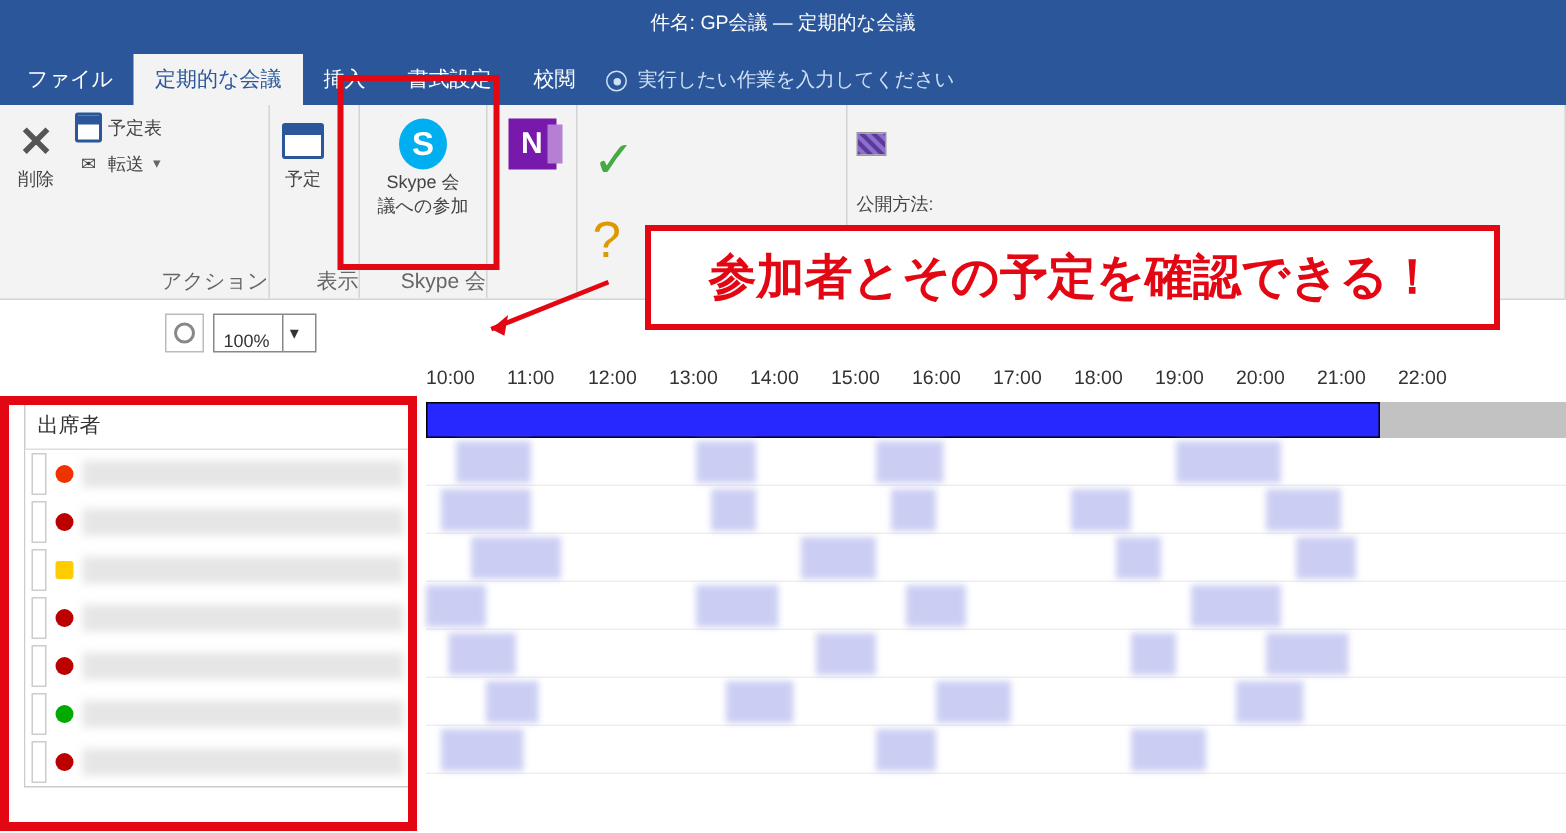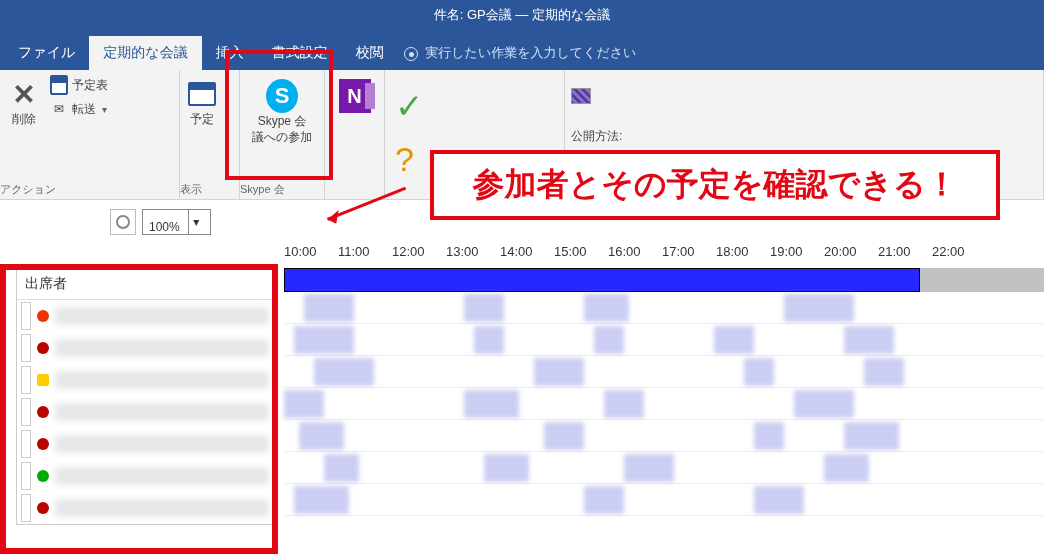--- a/index.html
+++ b/index.html
@@ -7,21 +7,21 @@
   .title-bar { background: #2b579a; height: 30px; color: #fff; display: flex; align-items: center; justify-content: center; font-size: 13px; position: relative; }
   .title-text { position: absolute; left: 50%; transform: translateX(-50%); }
   .tab-bar { background: #2b579a; height: 40px; display: flex; align-items: flex-end; padding-left: 4px; }
   .tab { padding: 8px 14px; color: #fff; cursor: pointer; font-size: 14px; }
   .tab.active { background: #f3f3f3; color: #2b579a; }
   .tab.help { color: #cfe0f5; font-size: 13px; padding: 8px 6px; }
   .help-icon { display: inline-block; width: 14px; height: 14px; border: 1px solid #cfe0f5; border-radius: 50%; margin-right: 4px; vertical-align: middle; position: relative; }
   .help-icon::after { content: ""; position: absolute; width: 5px; height: 5px; background: #cfe0f5; border-radius: 50%; top: 4px; left: 4px; }
   .ribbon { background: #f3f3f3; height: 130px; display: flex; border-bottom: 1px solid #d4d4d4; position: relative; overflow: hidden; }
   .ribbon-group { border-right: 1px solid #d4d4d4; display: flex; flex-direction: column; position: relative; }
-  .group-label { position: absolute; bottom: 2px; left: 0; right: 0; text-align: left; color: #666; font-size: 11px; }
+  .group-label { position: absolute; bottom: 2px; left: 0; right: 0; text-align: right; color: #666; font-size: 14px; }
   .rg-actions { width: 180px; }
   .rg-actions-body { display: flex; gap: 2px; padding: 4px 4px 0 4px; }
   .btn-col { display: flex; flex-direction: column; align-items: center; justify-content: flex-start; padding: 4px; cursor: pointer; }
   .btn-col .big-icon { width: 32px; height: 32px; display: flex; align-items: center; justify-content: center; margin-bottom: 2px; }
   .btn-col .lbl { text-align: center; font-size: 12px; color: #444; line-height: 1.3; }
   .delete-x { font-size: 28px; color: #555; font-weight: bold; }
   .subcol { display: flex; flex-direction: column; gap: 2px; }
   .subbtn { display: flex; align-items: center; gap: 4px; padding: 2px 4px; cursor: pointer; font-size: 12px; color: #444; white-space: nowrap; }
   .small-icon { width: 18px; height: 18px; display: inline-flex; align-items: center; justify-content: center; }
   .chev { font-size: 10px; color: #666; margin-left: 2px; }

